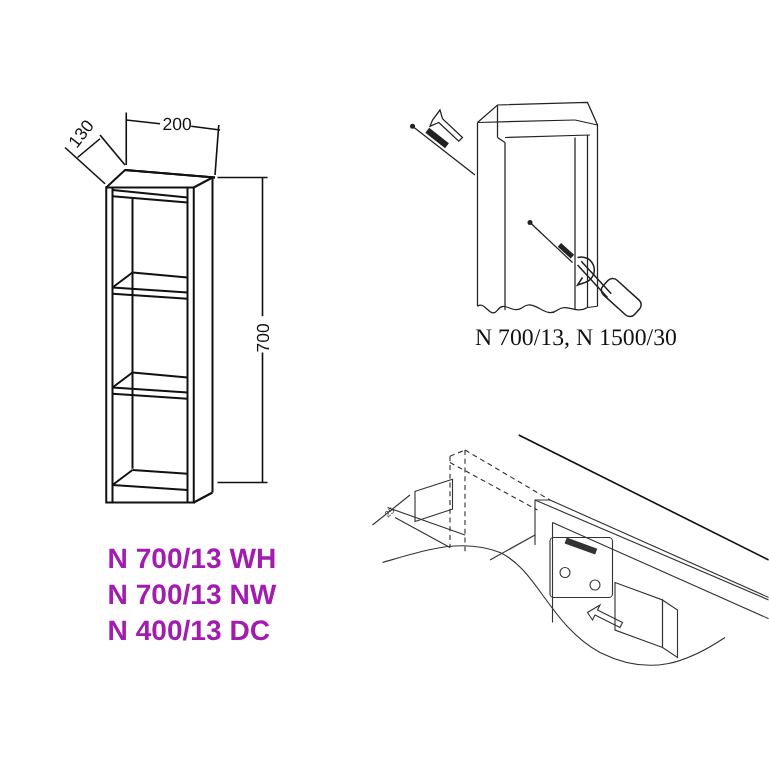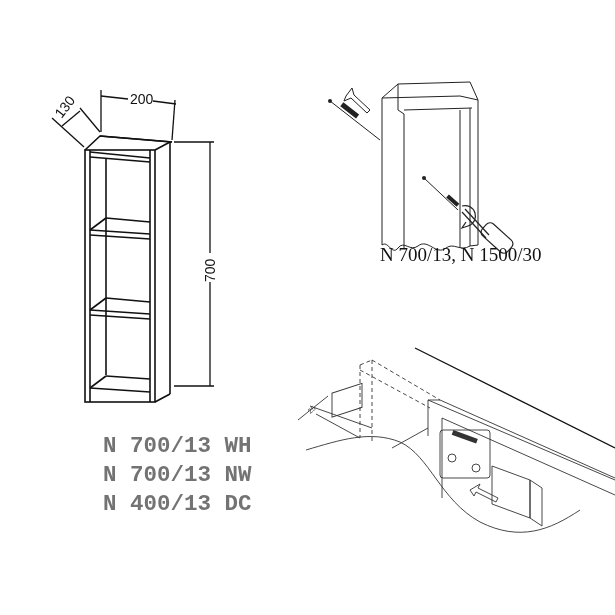--- a/index.html
+++ b/index.html
@@ -1,22 +1,22 @@
 <!DOCTYPE html>
 <html><head>
   <meta charset="utf-8">
   <style>
     html, body { margin: 0; padding: 0; background: #ffffff; }
     body { width: 615px; height: 615px; position: relative; overflow: hidden; font-family: "Liberation Serif", serif; }
     .panel { position: absolute; }
     svg { display: block; }
     .dim { font-family: "Liberation Sans", sans-serif; font-size: 14px; fill: #111; }
     .models { position: absolute; left: 86px; top: 432px; width: 200px; }
-    .model-line { font-family: Liberation Mono, monospace; font-weight: bold; font-size: 22.5px; line-height: 29px; color: #737373; white-space: nowrap; margin-left: 17px; }
-    .caption { position: absolute; left: 380px; top: 244px; font-family: "Liberation Serif", serif; font-size: 19px; color: #111; white-space: nowrap; }
+    .model-line { font-family: Liberation Sans, sans-serif; font-weight: bold; font-size: 22.5px; line-height: 29px; color: #a21caf; white-space: nowrap; }
+    .caption { position: absolute; left: 380px; top: 260px; font-family: "Liberation Serif", serif; font-size: 19px; color: #111; white-space: nowrap; }
   </style>
 </head>
 <body>
 
 <div class="panel" style="left:0;top:0;width:260px;height:420px;">
   <svg width="260" height="420" viewBox="0 0 260 420">
     <g stroke="#111" stroke-width="1.6" fill="none">
 
       <rect x="85" y="150" width="70" height="252"></rect>
 

